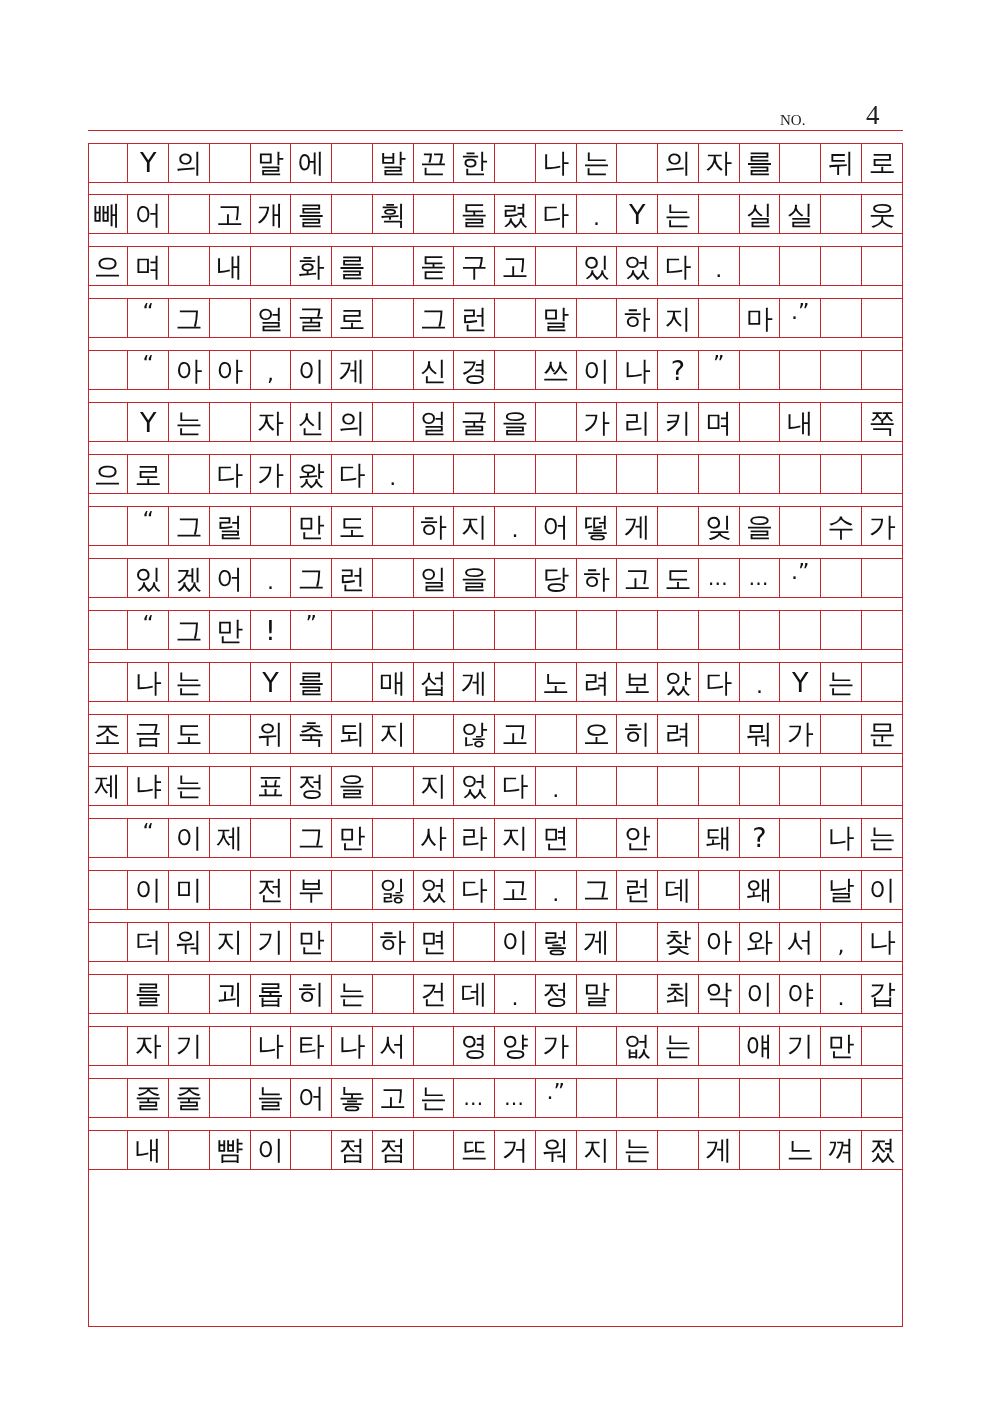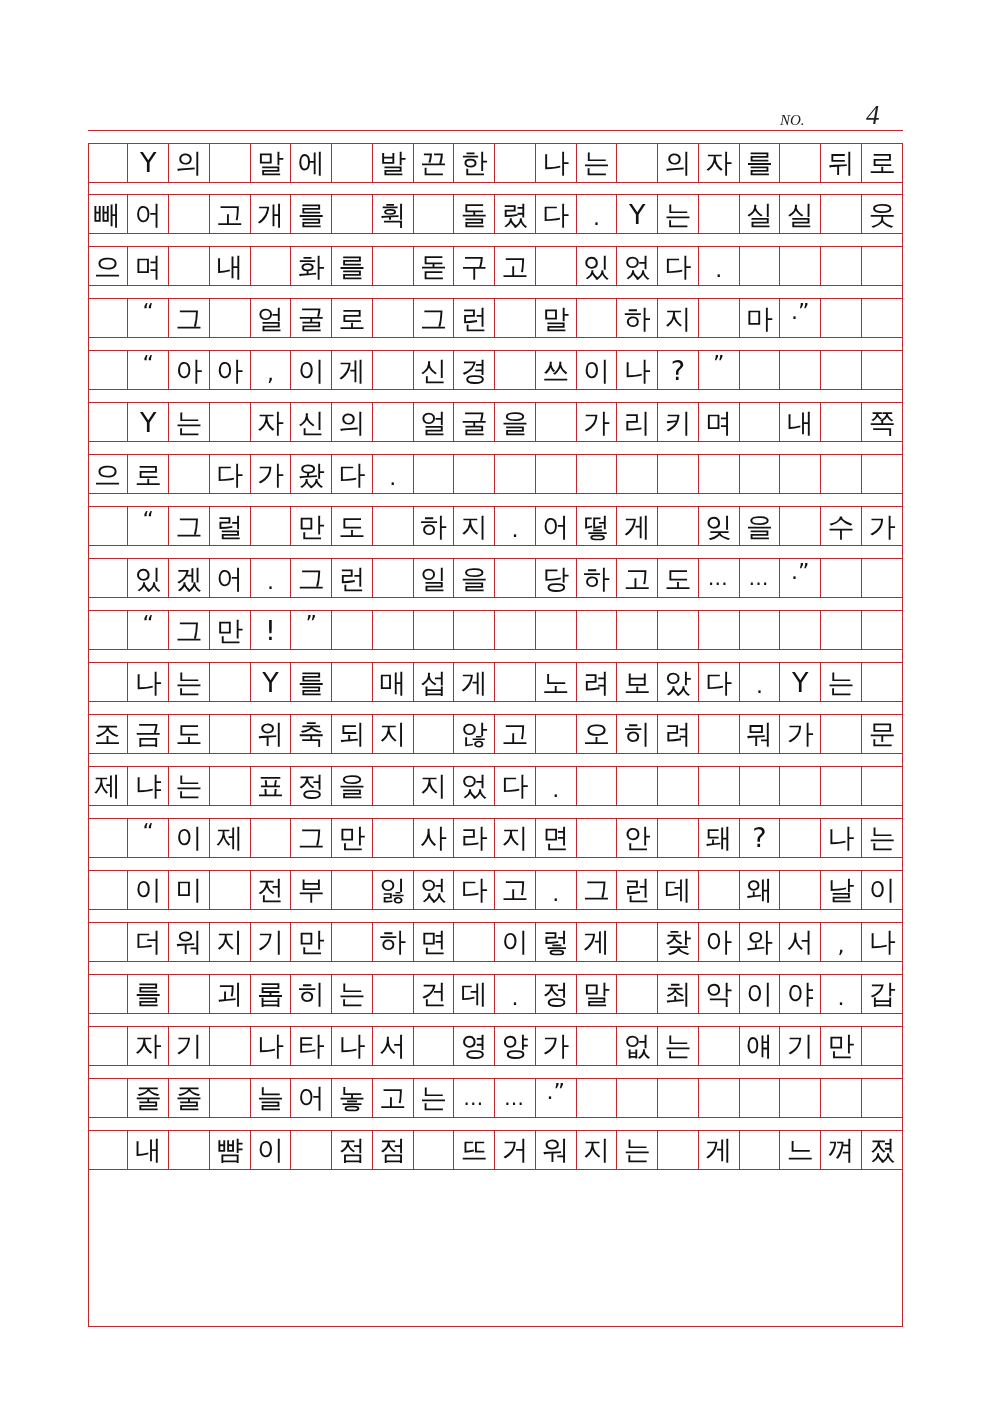--- a/index.html
+++ b/index.html
@@ -1,18 +1,18 @@
 <!DOCTYPE html>
 <html><head>
 <meta charset="utf-8">
 <style>
   html, body { margin: 0; padding: 0; background: #ffffff; }
   body { width: 992px; height: 1403px; position: relative; overflow: hidden;
          font-family: "DejaVu Sans", "Liberation Sans", sans-serif; }
-  .page-no { position: absolute; left: 700px; top: 100px; width: 190px; height: 30px; font-style: italic; }
+  .page-no { position: absolute; left: 700px; top: 100px; width: 190px; height: 30px; }
   .no-label { position: absolute; left: 80px; top: 12px; font-family: "Liberation Serif", "DejaVu Serif", serif;
               font-size: 15px; color: #222; letter-spacing: 0px; }
   .no-value { position: absolute; left: 166px; top: 0px; font-family: "Liberation Serif", "DejaVu Serif", serif;
               font-size: 27px; color: #222; }
   .header-rule { position: absolute; left: 88px; top: 130px; width: 815px; height: 0; border-top: 1.5px solid #c0262b; }
   .sheet { position: absolute; left: 88px; top: 143px; width: 815px; height: 1184px;
            border: 1.5px solid #c0262b; box-sizing: border-box; }
   .grid-row { position: absolute; left: -1.5px; width: 815px; height: 40px; display: flex;
               border-top: 1.5px solid #c0262b; border-bottom: 1.5px solid #c0262b; box-sizing: border-box; }
   .cell { width: 40.75px; height: 100%; box-sizing: border-box; border-right: 1.2px solid #c0262b;

